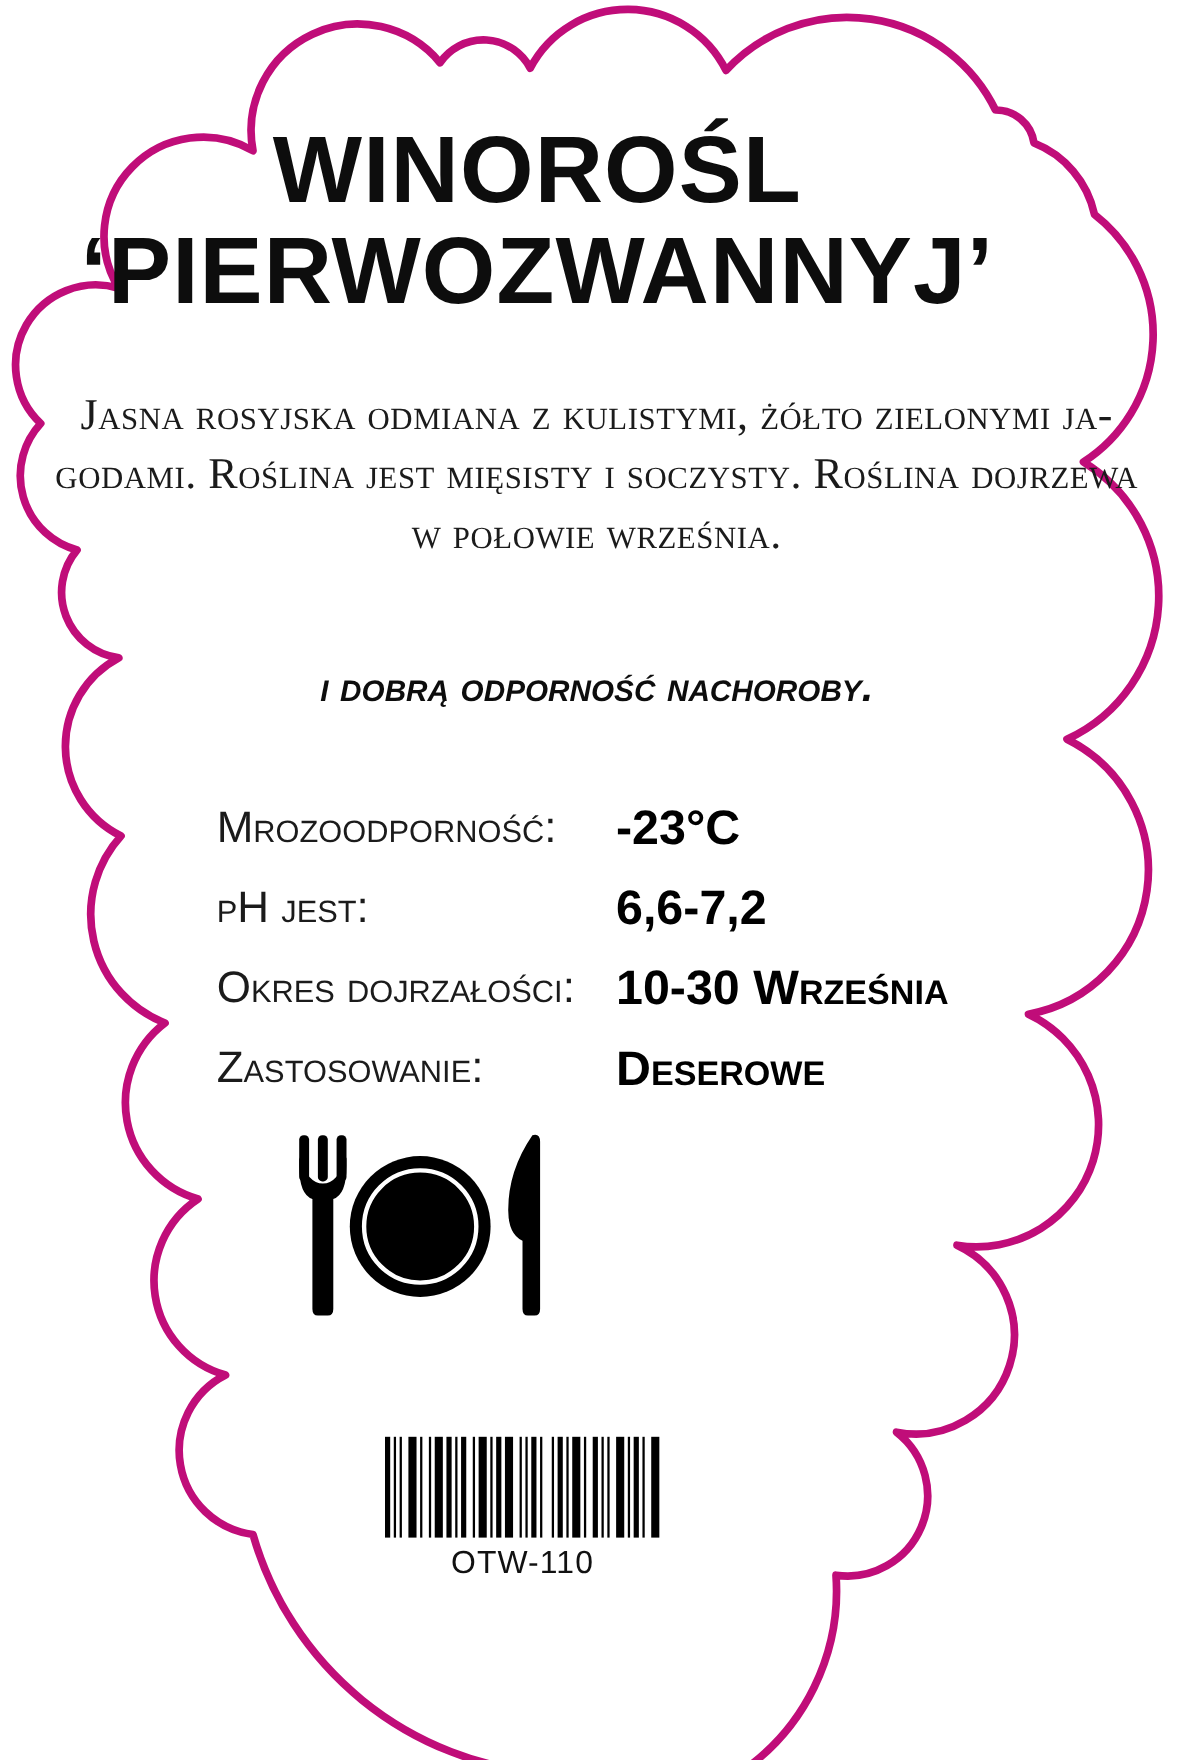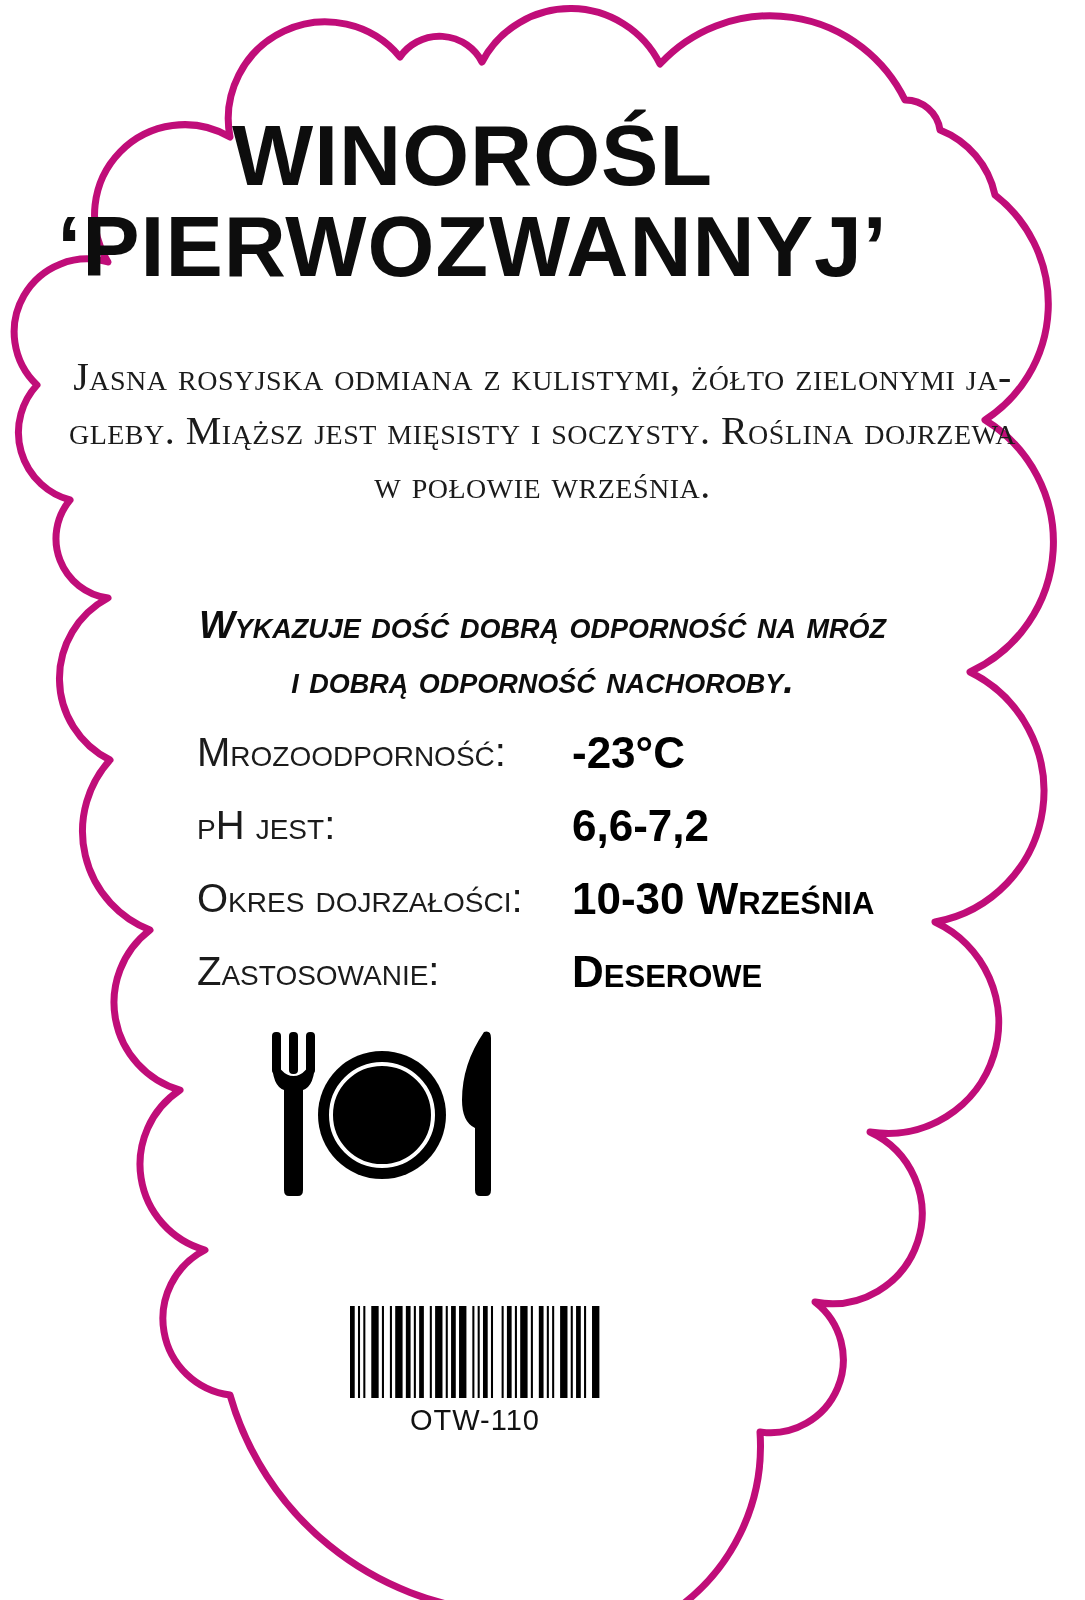--- a/index.html
+++ b/index.html
@@ -8,21 +8,21 @@
     width:1085px;height:1600px;
     background:#ffffff;
     overflow:hidden;
     font-family:"Liberation Sans", sans-serif;
     color:#111;
   }
   .outline-svg,.icon-svg,.barcode-svg{position:absolute;}
   .outline-svg{left:0;top:0;}
 
   .title-block{
-    position:absolute;left:0;top:110px;width:945px;
+    position:absolute;left:16px;top:110px;width:945px;
     text-align:center;
     font-weight:900;
     font-size:86px;
     line-height:1.06;
     letter-spacing:1px;
     color:#0d0d0d;
   }
 
   .desc-block{
     position:absolute;left:40px;top:350px;width:1005px;
@@ -48,21 +48,20 @@
   }
 
   .specs{
     position:absolute;left:197px;top:716px;width:820px;
   }
   .spec-row{
     display:grid;
     grid-template-columns:363px auto;
     align-items:center;
     height:73px;
-    gap:12px;
   }
   .spec-label{
     font-weight:300;
     font-size:40px;
     font-variant:small-caps;
     color:#1b1b1b;
     white-space:nowrap;
   }
   .spec-value{
     font-weight:800;
@@ -118,26 +117,25 @@
              Z" fill="none" stroke="#C00D79" stroke-width="7" stroke-linejoin="round"></path>
   </svg>
 
   <div class="title-block">
     <div>WINOROŚL</div>
     <div>‘PIERWOZWANNYJ’</div>
   </div>
 
   <div class="desc-block">
     <div>Jasna rosyjska odmiana z kulistymi, żółto zielonymi ja-</div>
-    <div>gleby. Miąższ jest mięsisty i soczysty. Roślina dojrzewa</div>
+    <div>godami. Roślina jest mięsisty i soczysty. Roślina dojrzewa</div>
     <div>w połowie września.</div>
   </div>
 
   <div class="note-block">
-    <div>Wykazuje dość dobrą odporność na mróz</div>
     <div>i dobrą odporność nachoroby.</div>
   </div>
 
   <div class="specs">
     <div class="spec-row">
       <span class="spec-label">Mrozoodporność:</span>
       <span class="spec-value">-23°C</span>
     </div>
     <div class="spec-row">
       <span class="spec-label">pH jest:</span>

